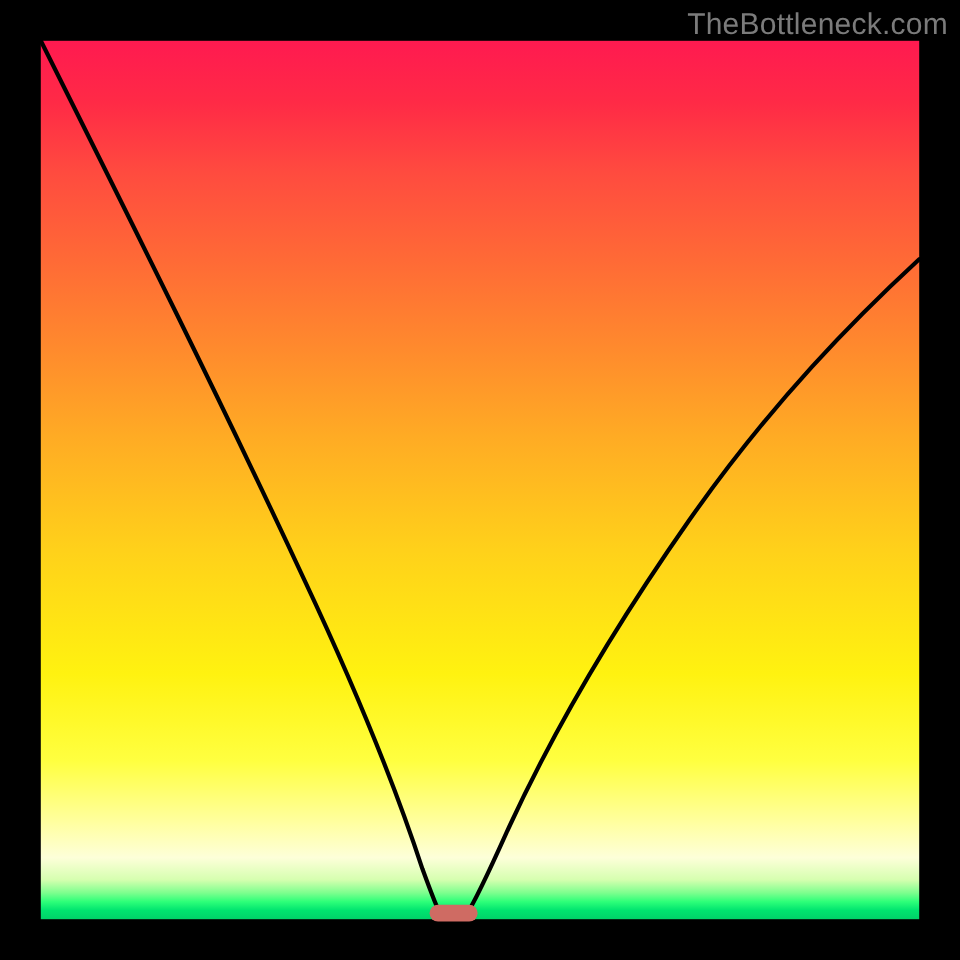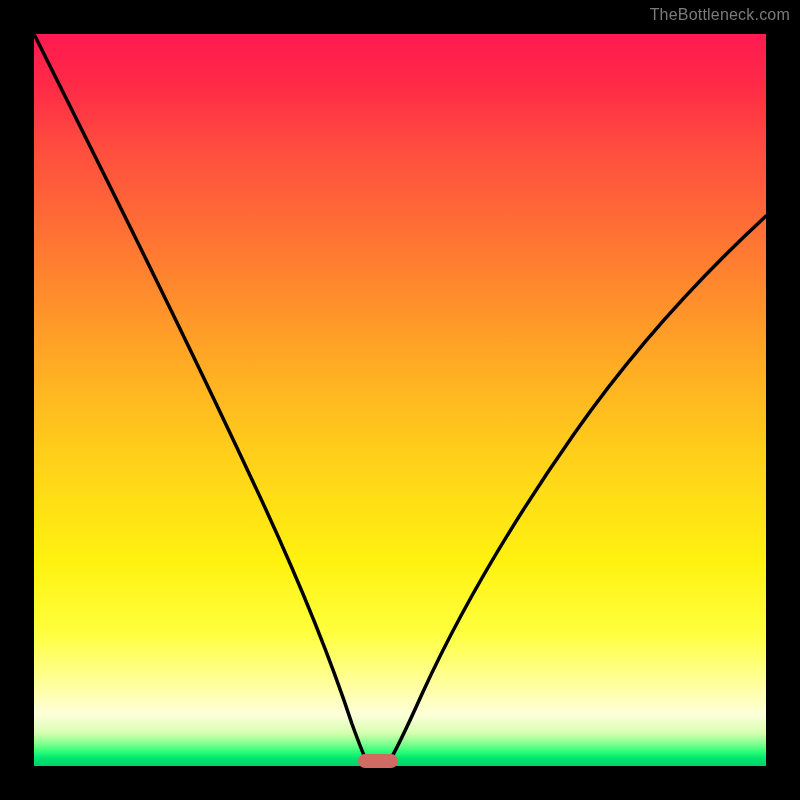--- a/index.html
+++ b/index.html
@@ -58,21 +58,21 @@
     height: 14px;
     border-radius: 8px;
     background: #cf6b63;
     transform: translate(-50%, -50%);
   }
   .watermark {
     position: absolute;
     top: 6px;
     right: 10px;
     color: #7b7b7b;
-    font-size: 16px;
+    font-size: 25px;
     font-weight: 500;
     letter-spacing: 0.2px;
   }
 </style>
 </head>
 <body>
 
 <div class="frame">
   <div class="plot-area">
     <svg class="curve" viewBox="0 0 732 732" preserveAspectRatio="none">

